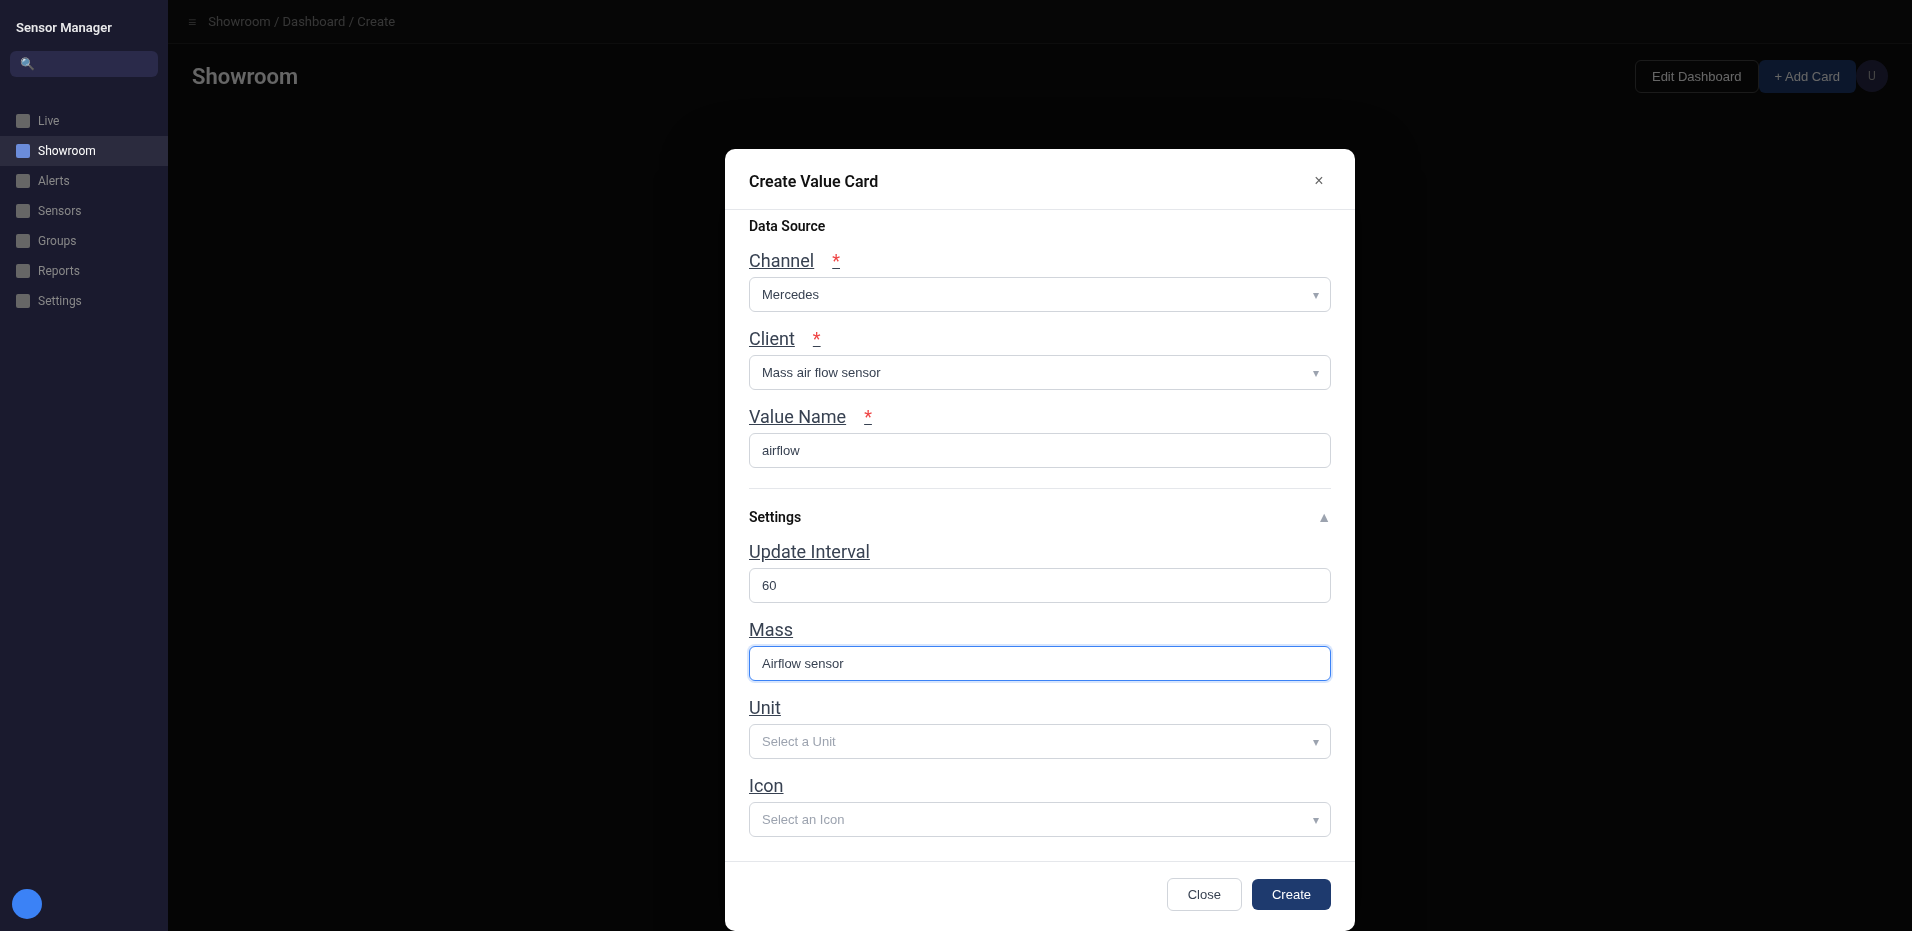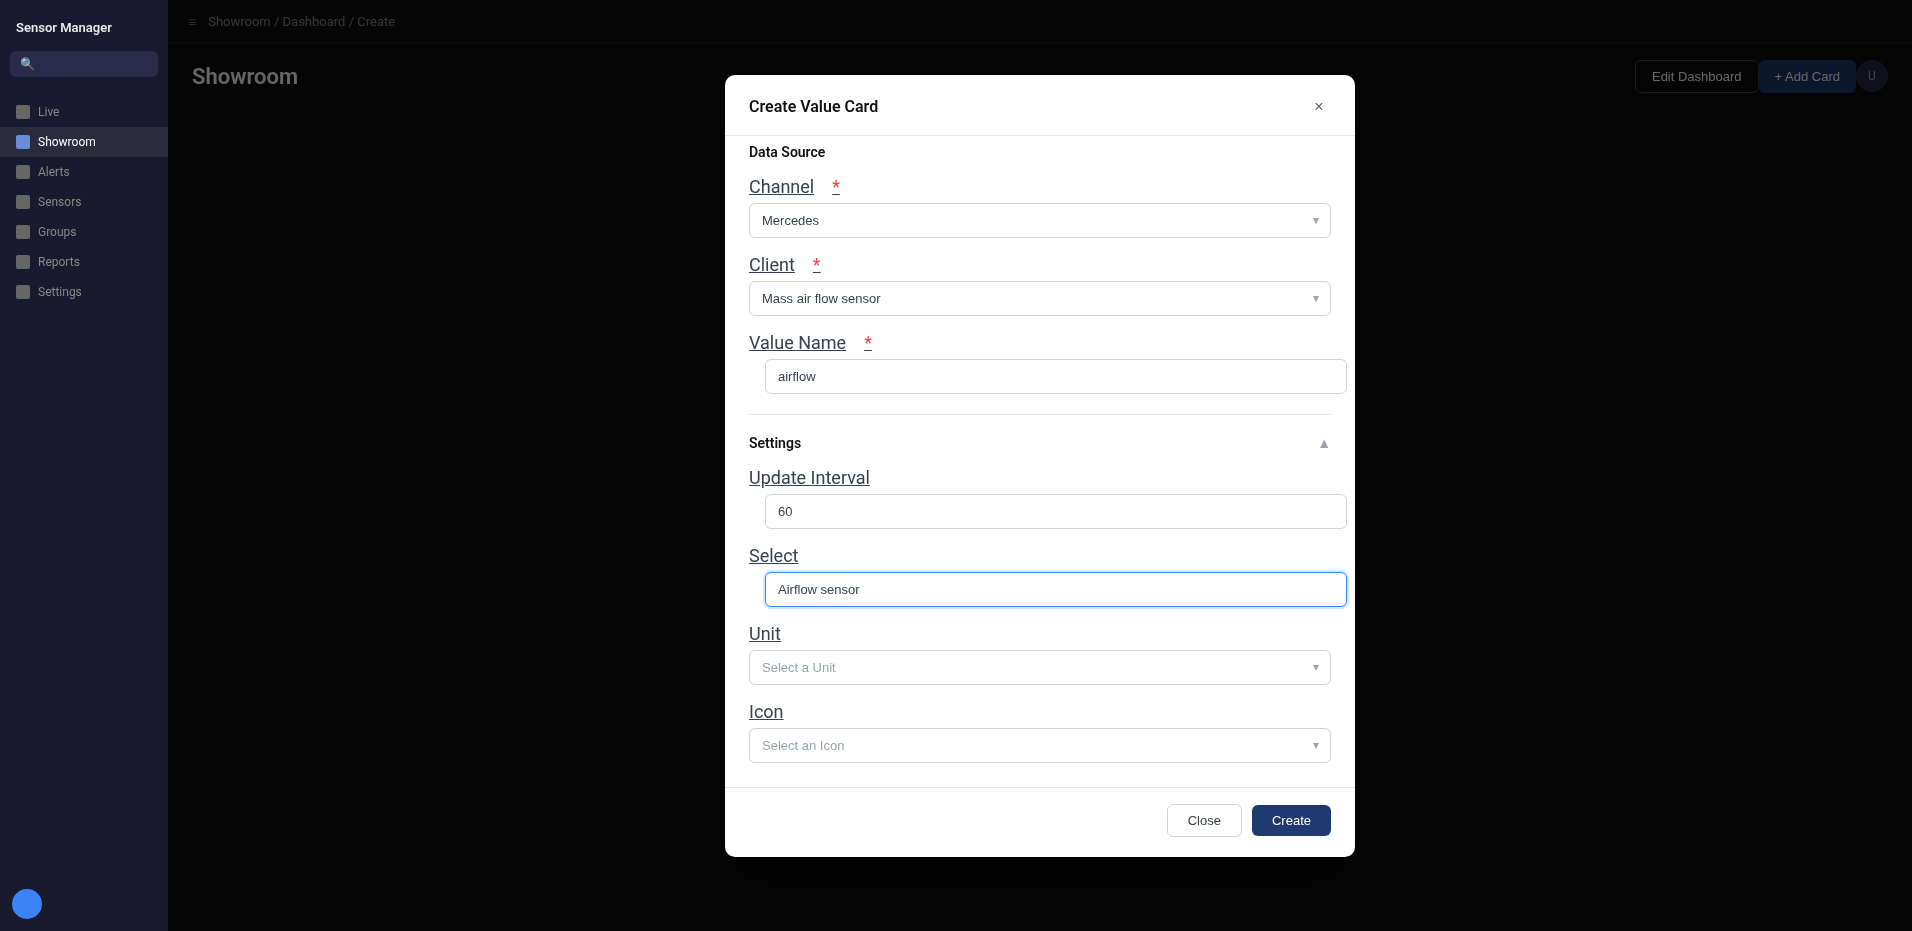--- a/index.html
+++ b/index.html
@@ -131,21 +131,21 @@
       font-size: 13px;
       cursor: pointer;
     }
 
     
     .overlay {
       position: absolute;
       inset: 0;
       background: rgba(0,0,0,0.6);
       display: flex;
-      align-items: center;
+      align-items: flex-end;
       justify-content: center;
       z-index: 100;
     }
 
     
     .modal {
       background: #fff;
       border-radius: 10px;
       width: 630px;
       max-height: 820px;
@@ -238,21 +238,20 @@
     }
 
     .form-input {
       width: 100%;
       padding: 9px 12px;
       border: 1px solid #d1d5db;
       border-radius: 6px;
       font-size: 13px;
       color: #374151;
       background: #fff;
-      margin-left: 16px;
     }
 
     .form-input.active {
       border-color: #3b82f6;
       box-shadow: 0 0 0 2px rgba(59,130,246,0.2);
     }
 
     .divider {
       border: none;
       border-top: 1px solid #e5e7eb;
@@ -299,21 +298,21 @@
       border: none;
       border-radius: 6px;
       padding: 8px 20px;
       font-size: 13px;
       font-weight: 500;
       cursor: pointer;
     }
 
     
     .nav-section {
-      margin-top: 8px;
+      margin-top: 17px;
     }
 
     .nav-item-text {
       font-size: 12px;
     }
 
     .avatar {
       position: absolute;
       bottom: 12px;
       left: 12px;
@@ -430,21 +429,21 @@
           <span class="section-title" style="margin-bottom:0;">Settings</span>
           <button class="section-collapse">▲</button>
         </div>
 
         <div class="form-group">
           <div class="form-label">Update Interval</div>
           <input class="form-input" type="text" value="60" style="">
         </div>
 
         <div class="form-group">
-          <div class="form-label">Select</div>
+          <div class="form-label">Mass</div>
           <input class="form-input active" type="text" value="Airflow sensor" style="">
         </div>
 
         <div class="form-group">
           <div class="form-label">Unit</div>
           <div class="select-wrapper">
             <select style="width:100%;padding:9px 12px;border:1px solid #d1d5db;border-radius:6px;font-size:13px;color:#9ca3af;appearance:none;">
               <option value="">Select a Unit</option>
             </select>
             <span class="select-chevron">▾</span>

